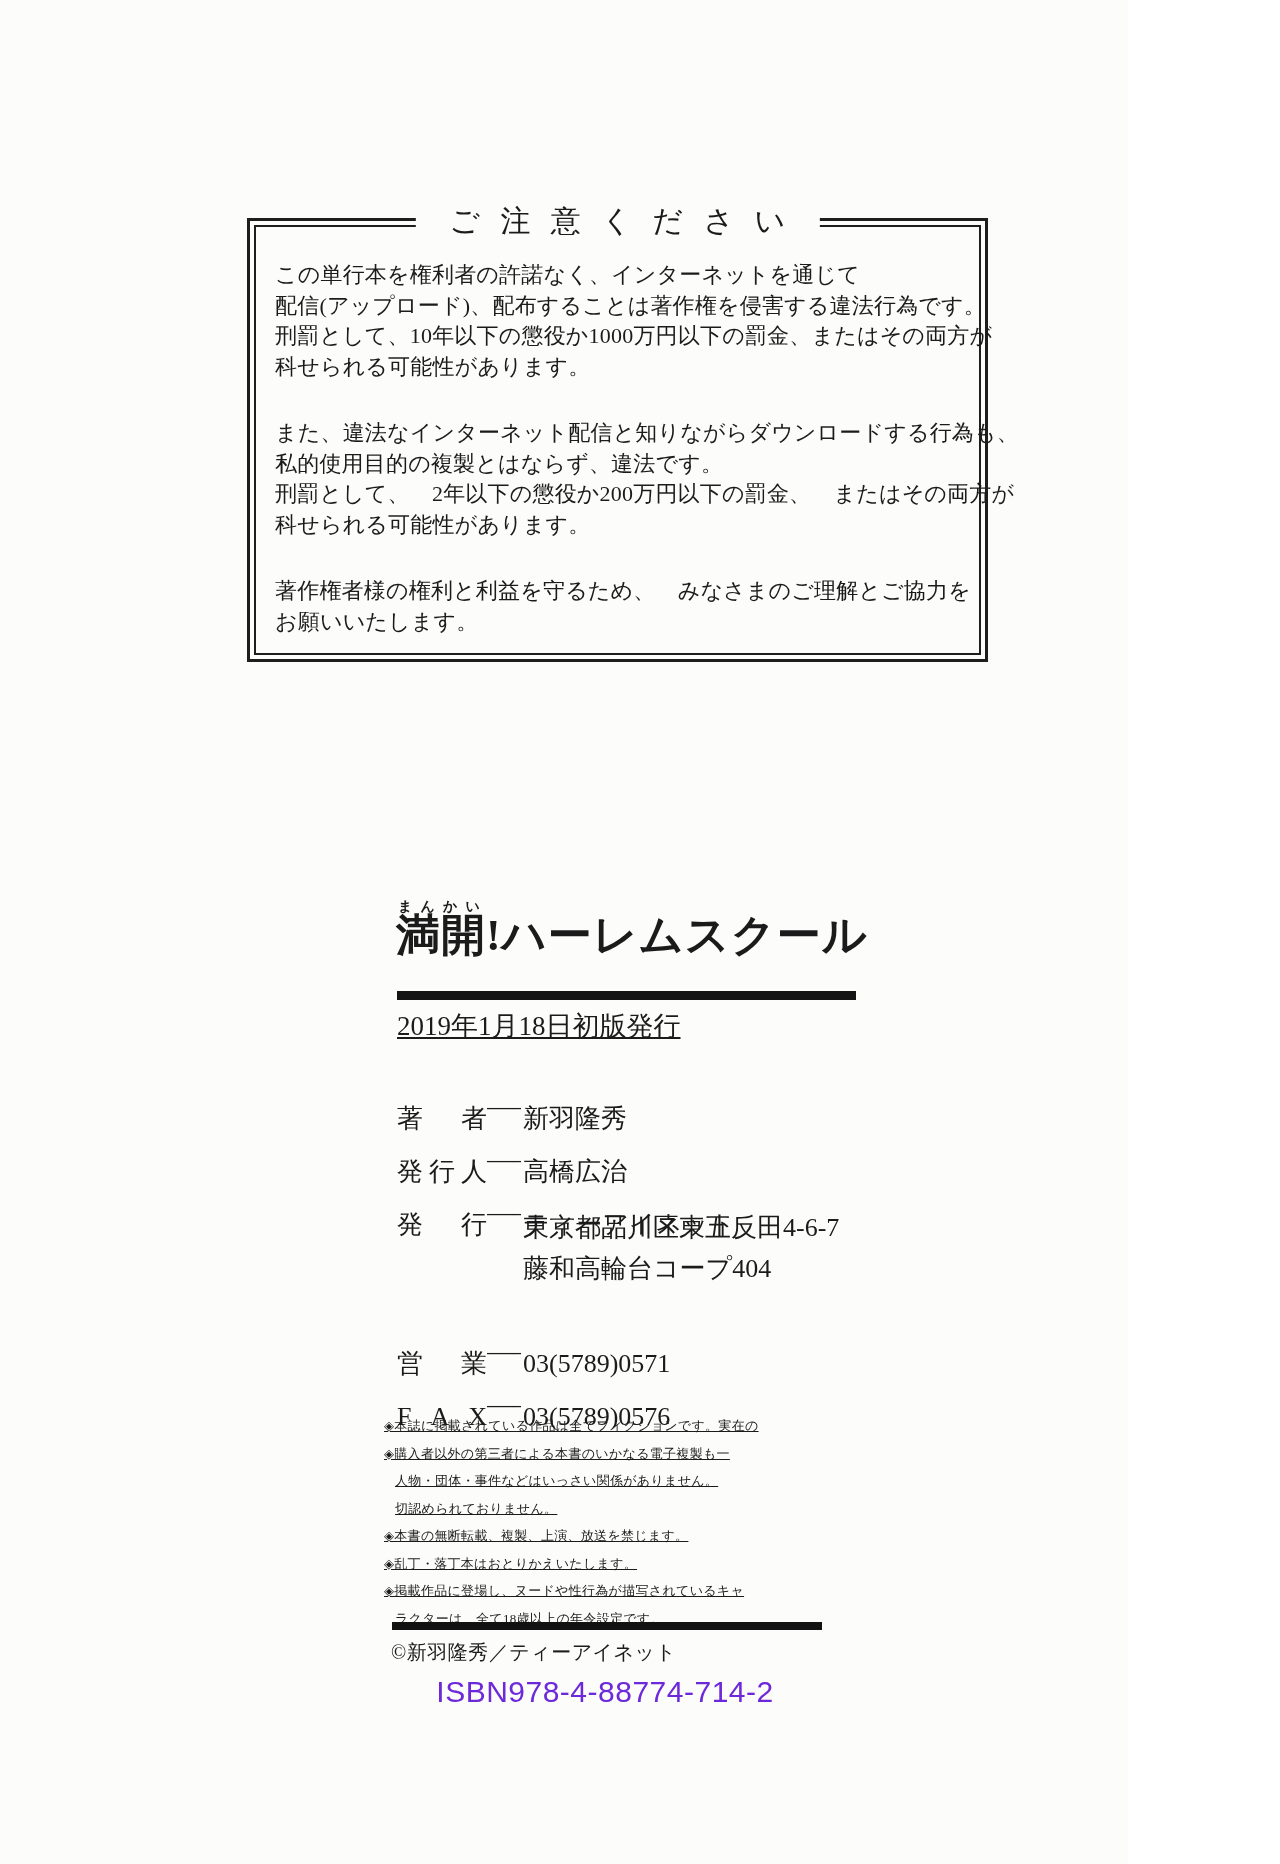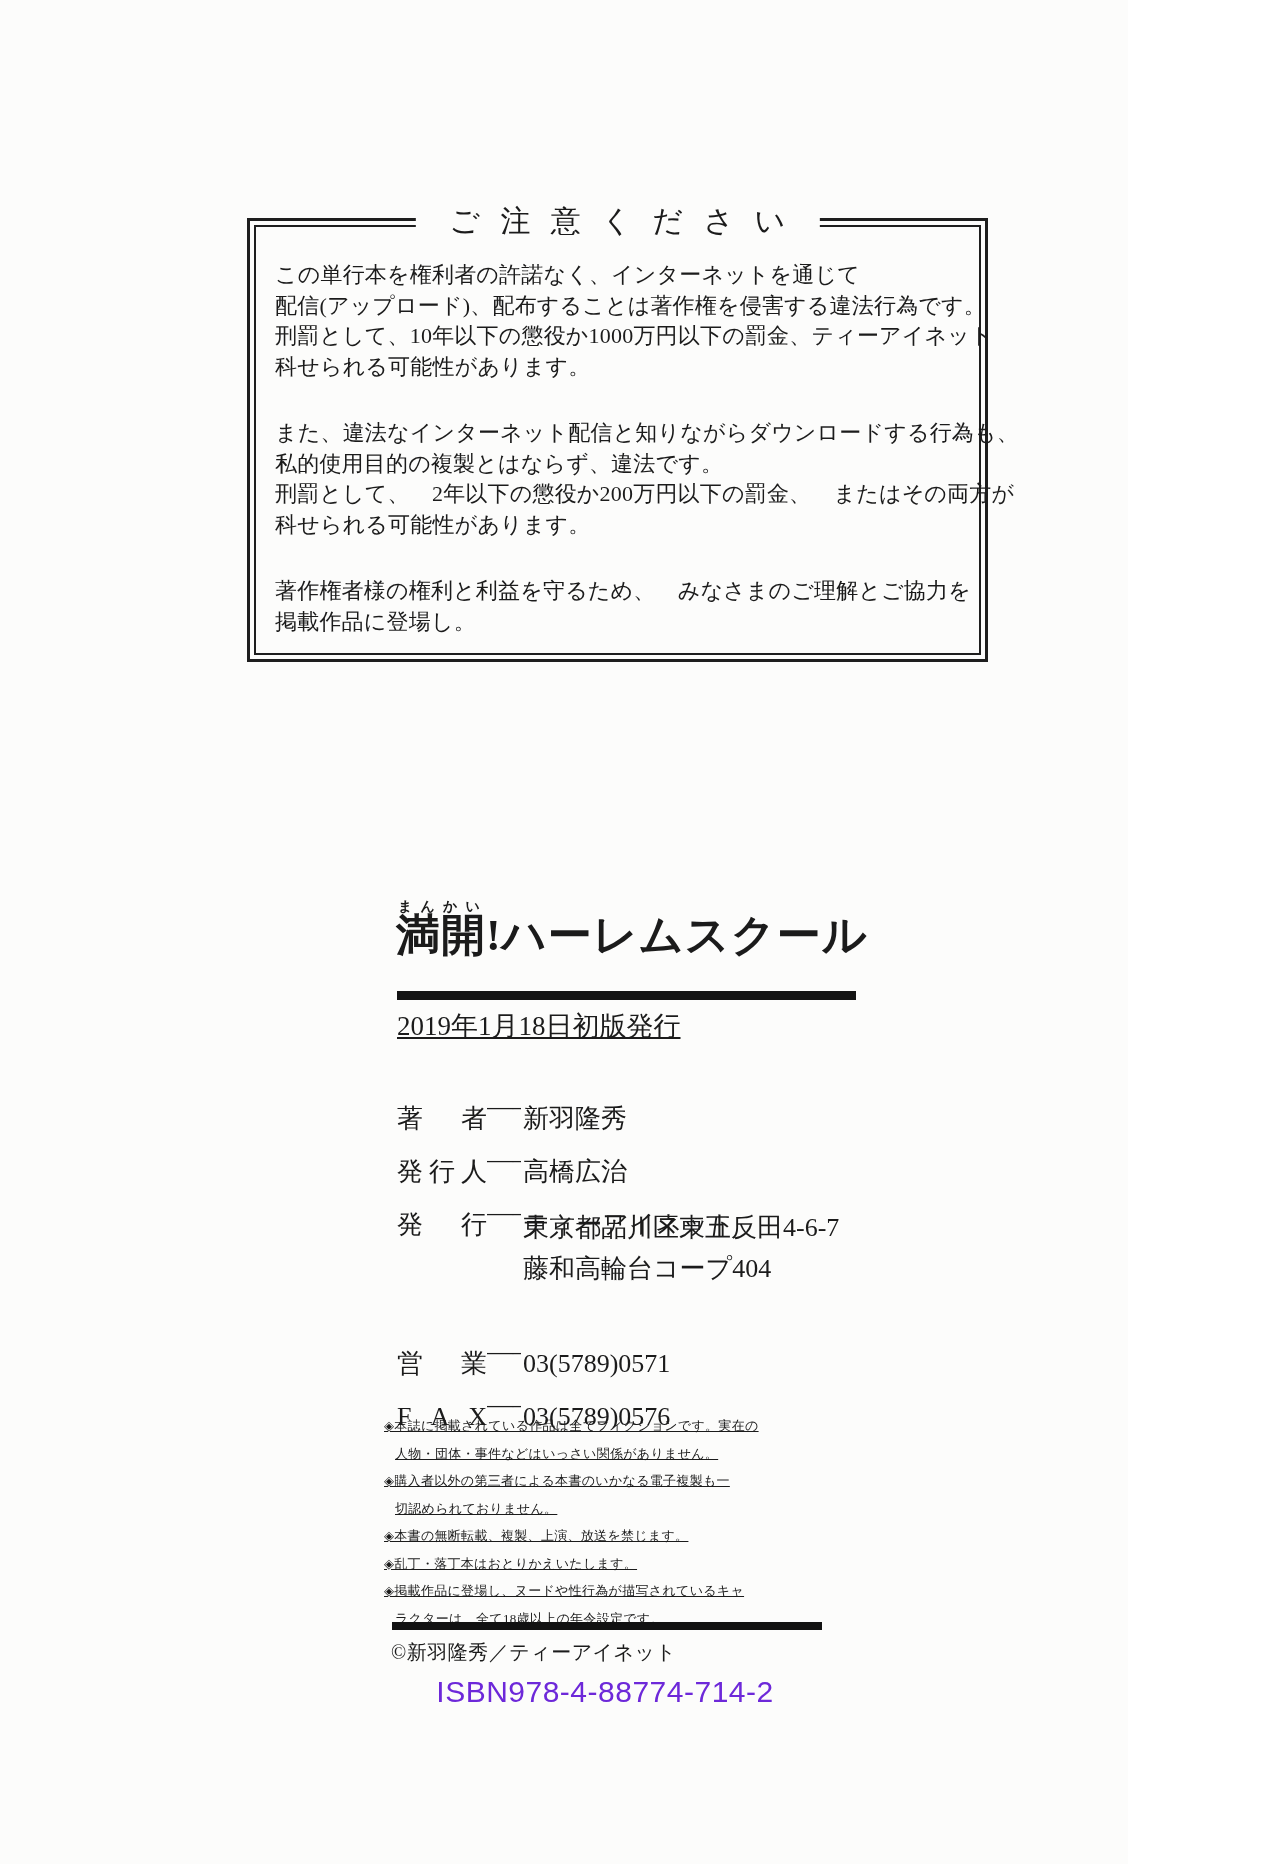--- a/index.html
+++ b/index.html
@@ -101,32 +101,32 @@
 
 <div class="page">
 
   <div class="notice-box">
     <div class="notice-inner-line"></div>
     <div class="notice-title">ご注意ください</div>
     <div class="notice-content">
       <div class="nb-para">
         <div class="nb-line">この単行本を権利者の許諾なく、インターネットを通じて</div>
         <div class="nb-line">配信(アップロード)、配布することは著作権を侵害する違法行為です。</div>
-        <div class="nb-line">刑罰として、10年以下の懲役か1000万円以下の罰金、ティーアイネット</div>
+        <div class="nb-line">刑罰として、10年以下の懲役か1000万円以下の罰金、またはその両方が</div>
         <div class="nb-line">科せられる可能性があります。</div>
       </div>
       <div class="nb-para">
         <div class="nb-line">また、違法なインターネット配信と知りながらダウンロードする行為も、</div>
         <div class="nb-line">私的使用目的の複製とはならず、違法です。</div>
         <div class="nb-line">刑罰として、　2年以下の懲役か200万円以下の罰金、　またはその両方が</div>
         <div class="nb-line">科せられる可能性があります。</div>
       </div>
       <div class="nb-para">
         <div class="nb-line">著作権者様の権利と利益を守るため、　みなさまのご理解とご協力を</div>
-        <div class="nb-line">掲載作品に登場し。</div>
+        <div class="nb-line">お願いいたします。</div>
       </div>
     </div>
   </div>
 
   <div class="book-title">
     <ruby><span>満</span><rt>まん</rt><span>開</span><rt>かい</rt></ruby><span>!ハーレムスクール</span>
   </div>
 
   <div class="title-rule"></div>
 
@@ -153,22 +153,22 @@
     <div class="info-row">
       <span class="row-label">営　業</span><span class="row-dash">——</span><span class="row-value">03(5789)0571</span>
     </div>
     <div class="info-row">
       <span class="row-label">F A X</span><span class="row-dash">——</span><span class="row-value">03(5789)0576</span>
     </div>
   </div>
 
   <div class="notes-block">
     <div class="note-line">◈本誌に掲載されている作品は全てフィクションです。実在の</div>
+    <div class="note-line">◈購入者以外の第三者による本書のいかなる電子複製も一</div>
     <div class="note-line cont">人物・団体・事件などはいっさい関係がありません。</div>
-    <div class="note-line">◈購入者以外の第三者による本書のいかなる電子複製も一</div>
     <div class="note-line cont">切認められておりません。</div>
     <div class="note-line">◈本書の無断転載、複製、上演、放送を禁じます。</div>
     <div class="note-line">◈乱丁・落丁本はおとりかえいたします。</div>
     <div class="note-line">◈掲載作品に登場し、ヌードや性行為が描写されているキャ</div>
     <div class="note-line cont">ラクターは、全て18歳以上の年令設定です。</div>
   </div>
 
   <div class="bottom-rule"></div>
 
   <div class="copyright-line">©新羽隆秀／ティーアイネット</div>

